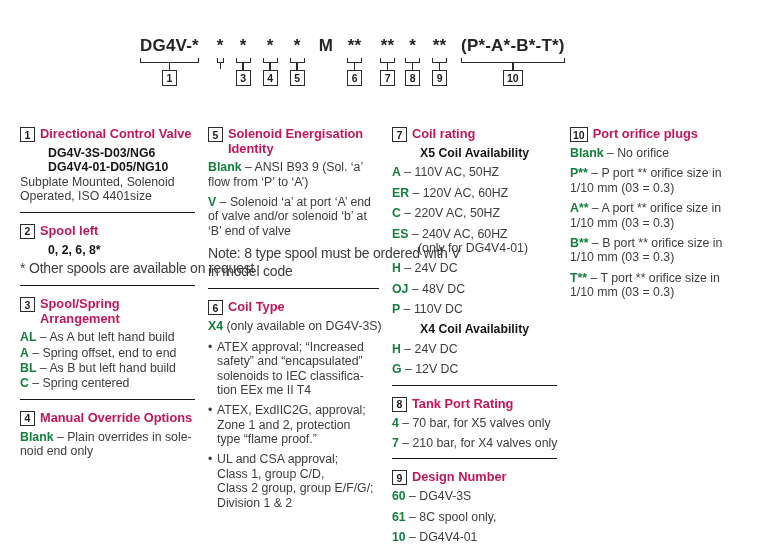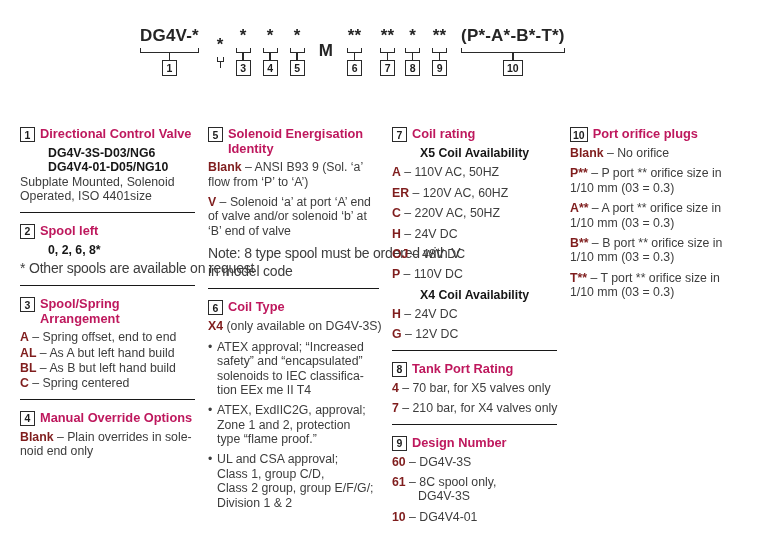--- a/index.html
+++ b/index.html
@@ -1,20 +1,20 @@
 <!DOCTYPE html>
 <html><head>
 <meta charset="utf-8">
 <style>
   * { margin:0; padding:0; box-sizing:border-box; }
   html,body { width:758px; height:549px; background:#ffffff; overflow:hidden;
     font-family:"Liberation Sans","DejaVu Sans",sans-serif; }
 
   
-  .code-row { position:absolute; left:140px; top:26px; display:flex; align-items:center; }
+  .code-row { position:absolute; left:140px; top:36px; display:flex; align-items:flex-start; }
   .seg { display:flex; flex-direction:column; align-items:center; margin-right:12px; }
   .seg:nth-child(1){ margin-right:18px; }
   .seg:nth-child(5){ margin-right:14px; }
   .seg:nth-child(6){ margin-right:14px; }
   .seg:nth-child(7){ margin-right:18px; }
   .seg:nth-child(8){ margin-right:10px; }
   .seg:nth-child(9){ margin-right:12px; }
   .seg:nth-child(10){ margin-right:14px; }
   .seg:last-child{ margin-right:0; }
   .seg-text { font-weight:bold; font-size:17px; line-height:20px; color:#252525;
@@ -38,21 +38,21 @@
   .sec-header { display:flex; align-items:flex-start; margin-bottom:4px; }
   .nbox { flex:none; min-width:15px; height:15px; padding:0 2px; border:1.4px solid #2a2a2a;
     display:flex; align-items:center; justify-content:center;
     font-weight:bold; font-size:10.5px; color:#1c1c1c; margin-right:5px; margin-top:1px; }
   .sec-title { font-weight:bold; font-size:12.8px; line-height:1.18; color:#be185d; white-space:pre-line; }
 
   .line { font-size:12.3px; line-height:1.17; color:#3d3d3d; white-space:pre-line; }
   .line.bold { font-weight:bold; color:#161616;margin-left:28px; }
   .entry { margin-bottom:1px; }
   .spaced .entry { margin-bottom:6px; }
-  .entry .code { font-weight:bold; color:#7f1d1d; }
+  .entry .code { font-weight:bold; color:#15803d; }
   .sub { padding-left:26px; }
   .gap-above { margin-top:5px; }
   .note { font-size:14px; letter-spacing:-0.2px; line-height:1.3; color:#3d3d3d;
     white-space:pre; margin-top:2px; }
   .bullet { display:flex; font-size:12.3px; line-height:1.17; color:#3d3d3d; }
   .spaced .bullet { margin-bottom:6px; }
   .bullet .dot { flex:none; width:9px; }
   .bullet .btext { white-space:pre-line; }
   .divider { border-top:1.8px solid #181818; width:96%; margin:8px 0 10px 0; }
 </style>
@@ -144,22 +144,22 @@
         <div class="line bold">0, 2, 6, 8*</div>
         <div class="note gap-above">* Other spools are available on request</div>
       </div>
       <div class="divider"></div>
       <div class="section">
         <div class="sec-header">
           <div class="nbox">3</div>
           <div class="sec-title">Spool/Spring
 Arrangement</div>
         </div>
+        <div class="line entry"><span class="code">AL</span> – As A but left hand build</div>
         <div class="line entry"><span class="code">A</span> – Spring offset, end to end</div>
-        <div class="line entry"><span class="code">AL</span> – As A but left hand build</div>
         <div class="line entry"><span class="code">BL</span> – As B but left hand build</div>
         <div class="line entry"><span class="code">C</span> – Spring centered</div>
       </div>
       <div class="divider"></div>
       <div class="section">
         <div class="sec-header">
           <div class="nbox">4</div>
           <div class="sec-title">Manual Override Options</div>
         </div>
         <div class="line entry"><span class="code">Blank</span> – Plain overrides in sole-
@@ -213,20 +213,21 @@
     <div class="col col3">
       <div class="section spaced">
         <div class="sec-header">
           <div class="nbox">7</div>
           <div class="sec-title">Coil rating</div>
         </div>
         <div class="line bold">X5 Coil Availability</div>
         <div class="line entry gap-above"><span class="code">A</span> – 110V AC, 50HZ</div>
         <div class="line entry"><span class="code">ER</span> – 120V AC, 60HZ</div>
         <div class="line entry"><span class="code">C</span> – 220V AC, 50HZ</div>
+        <div class="line entry"><span class="code">ES</span> – 240V AC, 60HZ<div class="sub">(only for DG4V4-01)</div></div>
         <div class="line entry"><span class="code">H</span> – 24V DC</div>
         <div class="line entry"><span class="code">OJ</span> – 48V DC</div>
         <div class="line entry"><span class="code">P</span> – 110V DC</div>
         <div class="line bold gap-above">X4 Coil Availability</div>
         <div class="line entry gap-above"><span class="code">H</span> – 24V DC</div>
         <div class="line entry"><span class="code">G</span> – 12V DC</div>
       </div>
       <div class="divider"></div>
       <div class="section spaced">
         <div class="sec-header">
@@ -236,21 +237,21 @@
         <div class="line entry"><span class="code">4</span> – 70 bar, for X5 valves only</div>
         <div class="line entry"><span class="code">7</span> – 210 bar, for X4 valves only</div>
       </div>
       <div class="divider"></div>
       <div class="section spaced">
         <div class="sec-header">
           <div class="nbox">9</div>
           <div class="sec-title">Design Number</div>
         </div>
         <div class="line entry"><span class="code">60</span> – DG4V-3S</div>
-        <div class="line entry"><span class="code">61</span> – 8C spool only,<div class="sub">DG4V-3S</div></div>
+        <div class="line entry"><span class="code">61</span> – 8C spool only,</div>
         <div class="line entry"><span class="code">10</span> – DG4V4-01</div>
       </div>
     </div>
     <div class="col col4">
       <div class="section spaced">
         <div class="sec-header">
           <div class="nbox">10</div>
           <div class="sec-title">Port orifice plugs</div>
         </div>
         <div class="line entry"><span class="code">Blank</span> – No orifice</div>

